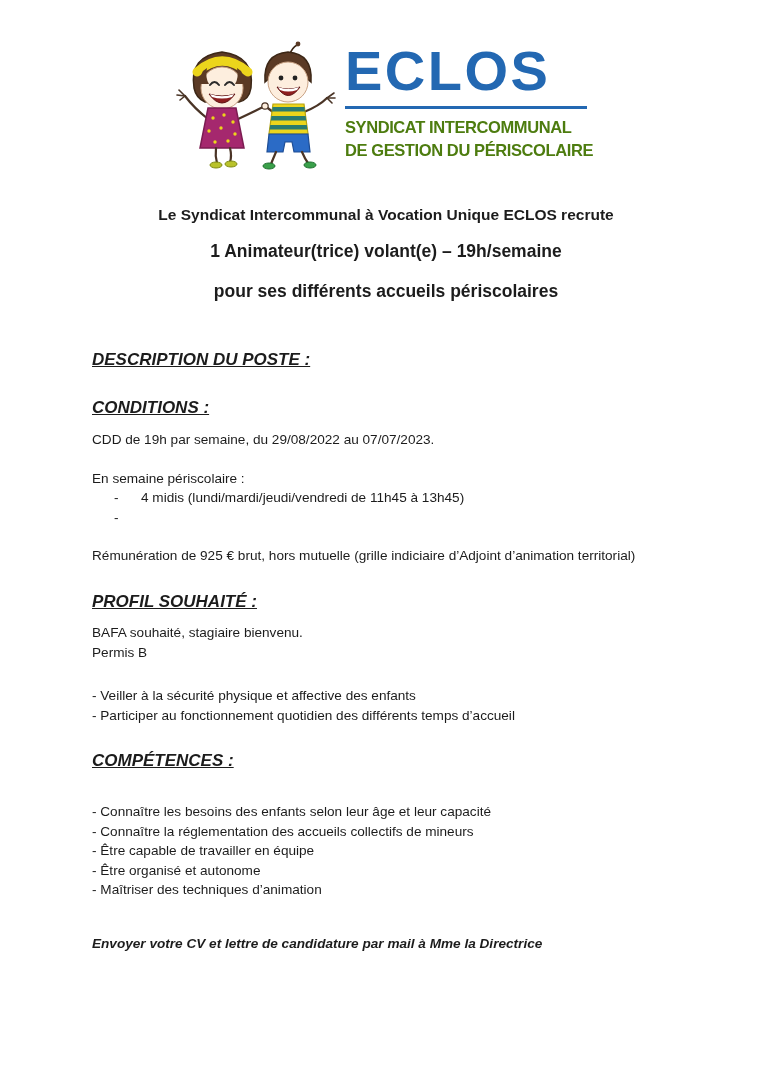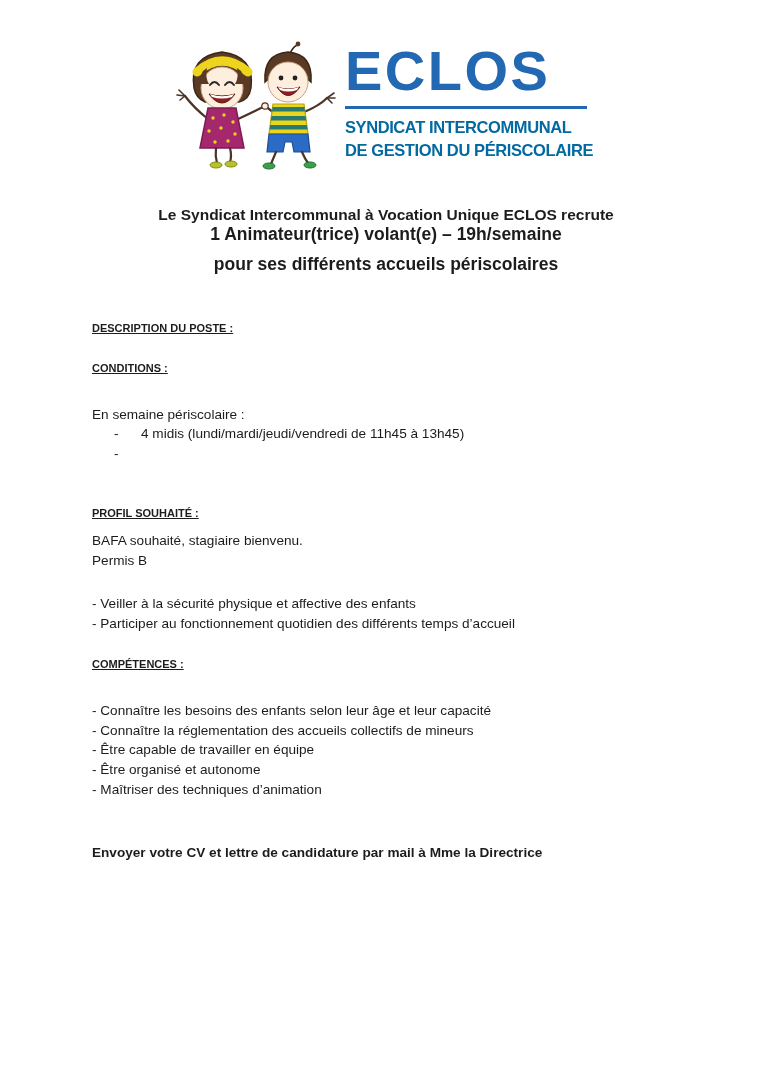--- a/index.html
+++ b/index.html
@@ -23,44 +23,44 @@
     gap: 2px; margin-left: -18px; height: 134px;
   }
   .logo-kids { width: 182px; height: 134px; flex: 0 0 auto; }
   .logo-text { display: flex; flex-direction: column; }
   .brand {
     font-size: 56px; font-weight: bold; line-height: 0.95;
     color: var(--brand-blue); letter-spacing: 2.5px;
   }
   .brand-rule { height: 3px; background: var(--brand-blue); margin: 9px 0 7px 0; width: 242px; }
   .brand-sub {
-    font-size: 16.5px; font-weight: bold; color: #0369a1;
+    font-size: 16.5px; font-weight: bold; color: #4d7c0f;
     letter-spacing: -0.4px; line-height: 1.4; white-space: nowrap;
   }
 
   
   .titles { margin-top: 36px; text-align: center; }
   .title-1 { font-size: 15.5px; font-weight: bold; }
-  .title-2 { font-size: 17.5px; font-weight: bold; }
-  .title-3 { font-size: 17.5px; font-weight: bold; margin-top: 9px; text-align: center; }
+  .title-2 { font-size: 17.5px; font-weight: bold; margin-top: 17px; }
+  .title-3 { font-size: 17.5px; font-weight: bold; margin-top: 19px; text-align: center; }
 
   
   .content { margin-top: 46px; font-size: 13.6px; line-height: 1.44; }
   .heading {
     font-weight: bold; text-decoration: underline;
-    font-size: 11px; margin: 0 0 9px 0;
+    font-size: 17px; margin: 0 0 9px 0; font-style: italic;
   }
   .section { margin-bottom: 24px; }
   .para { margin: 0; }
   .gap { height: 19px; }
   .dash-item { display: flex; padding-left: 22px; }
   .dash-marker { width: 27px; flex: 0 0 auto; }
   .plain-line { margin: 0; }
 
-  .apply { margin-top: 44px; font-weight: bold; font-size: 13.6px; }
+  .apply { margin-top: 34px; font-weight: bold; font-size: 13.6px; font-style: italic; }
 </style>
 </head>
 <body>
 
 <div class="page">
 
   <div class="logo-row">
     <svg class="logo-kids" viewBox="0 0 182 134" xmlns="http://www.w3.org/2000/svg">
 
       <g>
@@ -165,30 +165,32 @@
   </div>
 
   <div class="content">
 
     <div class="section">
       <p class="heading">DESCRIPTION DU POSTE :</p>
     </div>
 
     <div class="section">
       <p class="heading">CONDITIONS :</p>
+      <p class="para">CDD de 19h par semaine, du 29/08/2022 au 07/07/2023.</p>
       <div class="gap"></div>
       <p class="para">En semaine périscolaire :</p>
       <div class="dash-item">
         <span class="dash-marker">-</span>
         <span>4 midis (lundi/mardi/jeudi/vendredi de 11h45 à 13h45)</span>
       </div>
       <div class="dash-item">
         <span class="dash-marker">-</span>
       </div>
       <div class="gap"></div>
+      <p class="para">Rémunération de 925 € brut, hors mutuelle (grille indiciaire d’Adjoint d’animation territorial)</p>
     </div>
 
     <div class="section">
       <p class="heading">PROFIL SOUHAITÉ :</p>
       <p class="plain-line">BAFA souhaité, stagiaire bienvenu.</p>
       <p class="plain-line">Permis B</p>
     </div>
 
     <div class="section">
       <p class="plain-line">- Veiller à la sécurité physique et affective des enfants</p>

